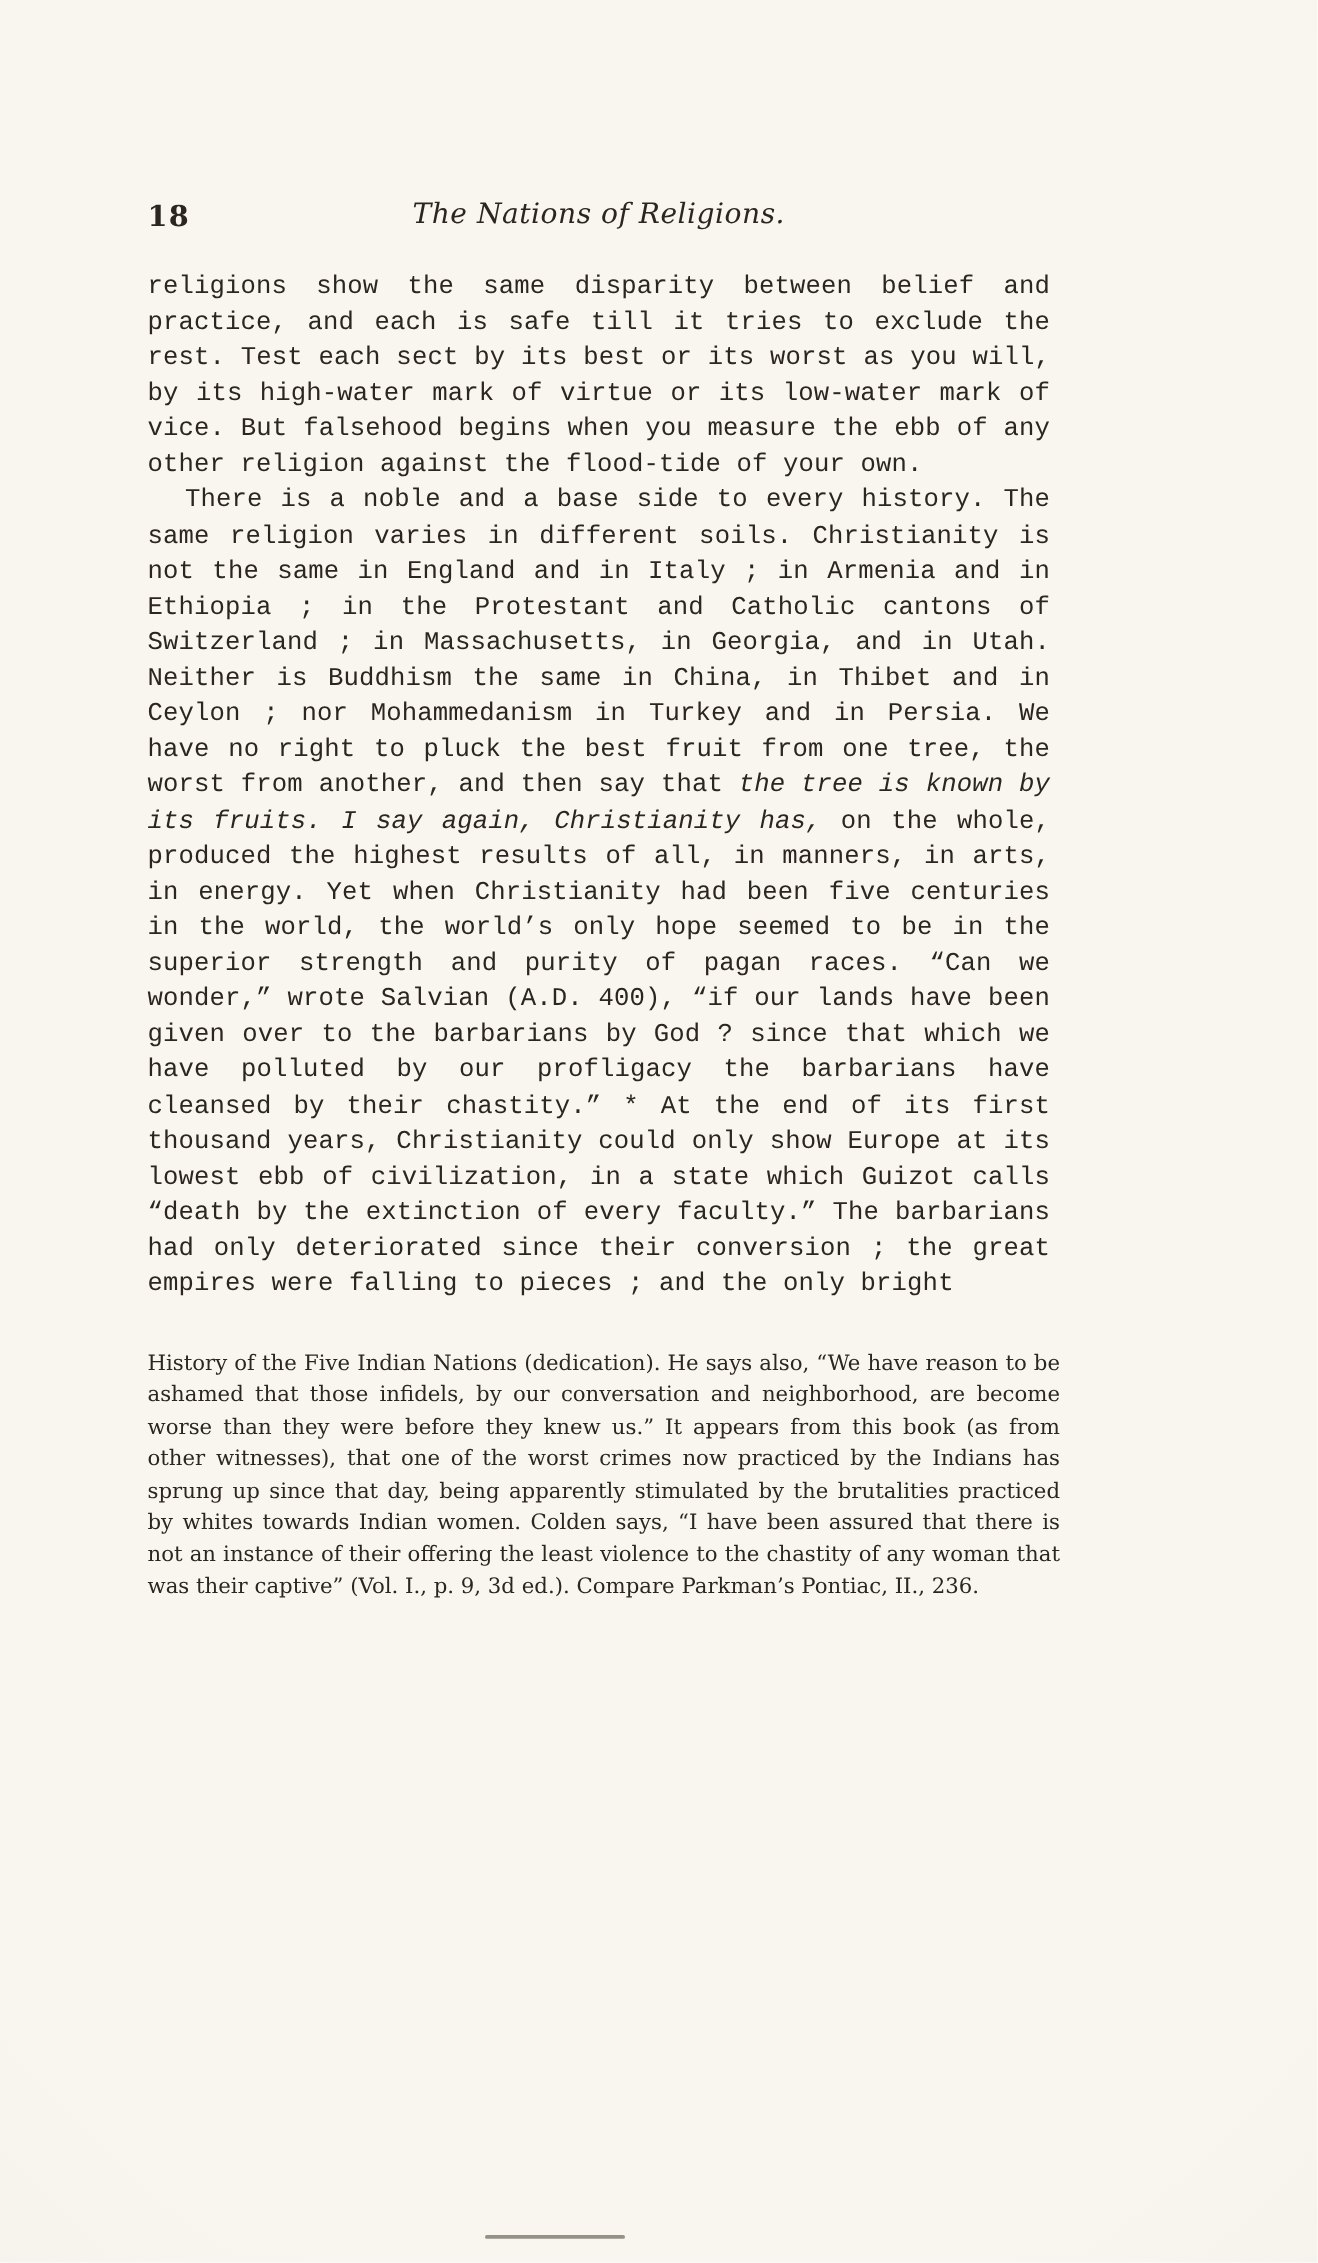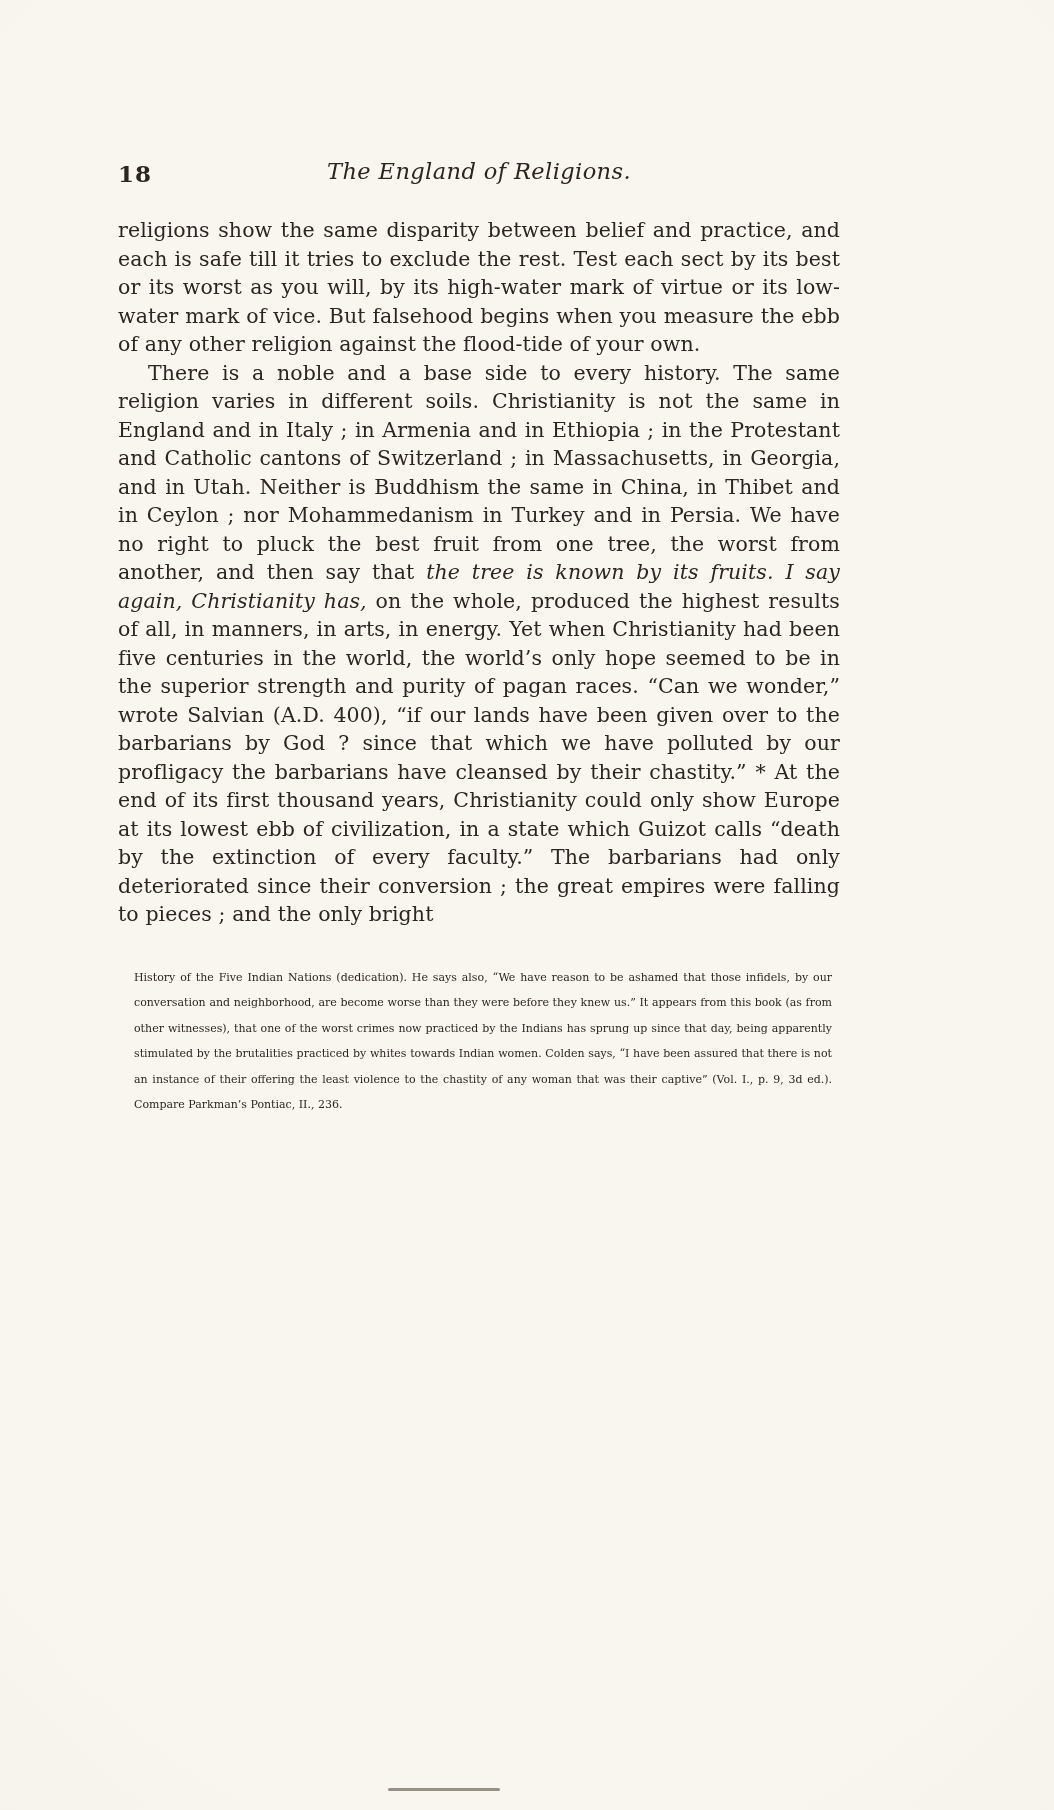--- a/index.html
+++ b/index.html
@@ -44,32 +44,33 @@
     font-style: italic;
     font-size: 22.5px;
     letter-spacing: 0.4px;
   }
   .body-text p {
     margin: 0;
     text-align: justify;
     font-size: 20.5px;
     line-height: 28.5px;
     letter-spacing: 0.1px;
+    font-family: Liberation Mono, monospace;
   }
   .body-text p.indent {
     text-indent: 30px;
   }
   .footnotes {
     margin-top: 36px;
     margin-right: -8px;
   }
   .footnotes p {
-    margin: 16px;
+    margin: 0;
     text-align: justify;
-    font-size: 11px;
+    font-size: 17px;
     line-height: 25.5px;
   }
   .footnotes p.indent {
     text-indent: 22px;
   }
   em {
     font-style: italic;
   }
   .scan-mark {
     position: absolute;
@@ -81,21 +82,21 @@
     border-radius: 2px;
   }
 </style>
 </head>
 <body>
 
 <div class="page">
 
   <header class="running-head">
     <span class="page-number">18</span>
-    <span class="running-title">The England of Religions.</span>
+    <span class="running-title">The Nations of Religions.</span>
   </header>
 
   <main class="body-text">
       <p><span>religions show the same disparity between belief and practice, and each is safe till it tries to exclude the rest.  Test each sect by its best or its worst as you will, by its high-water mark of virtue or its low-water mark of vice.  But falsehood begins when you measure the ebb of any other religion against the flood-tide of your own.</span></p>
       <p class="indent"><span>There is a noble and a base side to every history.  The same religion varies in different soils.  Christianity is not the same in England and in Italy&nbsp;; in Armenia and in Ethiopia&nbsp;; in the Protestant and Catholic cantons of Switzerland&nbsp;; in Massachusetts, in Georgia, and in Utah.  Neither is Buddhism the same in China, in Thibet and in Ceylon&nbsp;;  nor Mohammedanism in Turkey and in Persia.  We have no right to pluck the best fruit from one tree, the worst from another, and then say that </span><em>the tree is known by its fruits.  I say again, Christianity has,</em><span> on the whole, produced the highest results of all, in manners, in arts, in energy.  Yet when Christianity had been five centuries in the world, the world’s only hope seemed to be in the superior strength and purity of pagan races.  “Can we wonder,” wrote Salvian (A.D. 400), “if our lands have been given over to the barbarians by God&nbsp;?  since that which we have polluted by our profligacy the barbarians have cleansed by their chastity.”&nbsp;*  At the end of its first thousand years, Christianity could only show Europe at its lowest ebb of civilization, in a state which Guizot calls “death by the extinction of every faculty.”  The barbarians had only deteriorated since their conversion&nbsp;; the great empires were falling to pieces&nbsp;; and the only bright</span></p>
     </main>
 
   <section class="footnotes">
       <p><span>History of the Five Indian Nations (dedication).  He says also, “We have reason to be ashamed that those infidels, by our conversation and neighborhood, are become worse than they were before they knew us.”  It appears from this book (as from other witnesses), that one of the worst crimes now practiced by the Indians has sprung up since that day, being apparently stimulated by the brutalities practiced by whites towards Indian women. Colden says, “I have been assured that there is not an instance of their offering the least violence to the chastity of any woman that was their captive” (Vol. I., p. 9, 3d ed.).  Compare Parkman’s Pontiac, II., 236.</span></p>
     </section>

